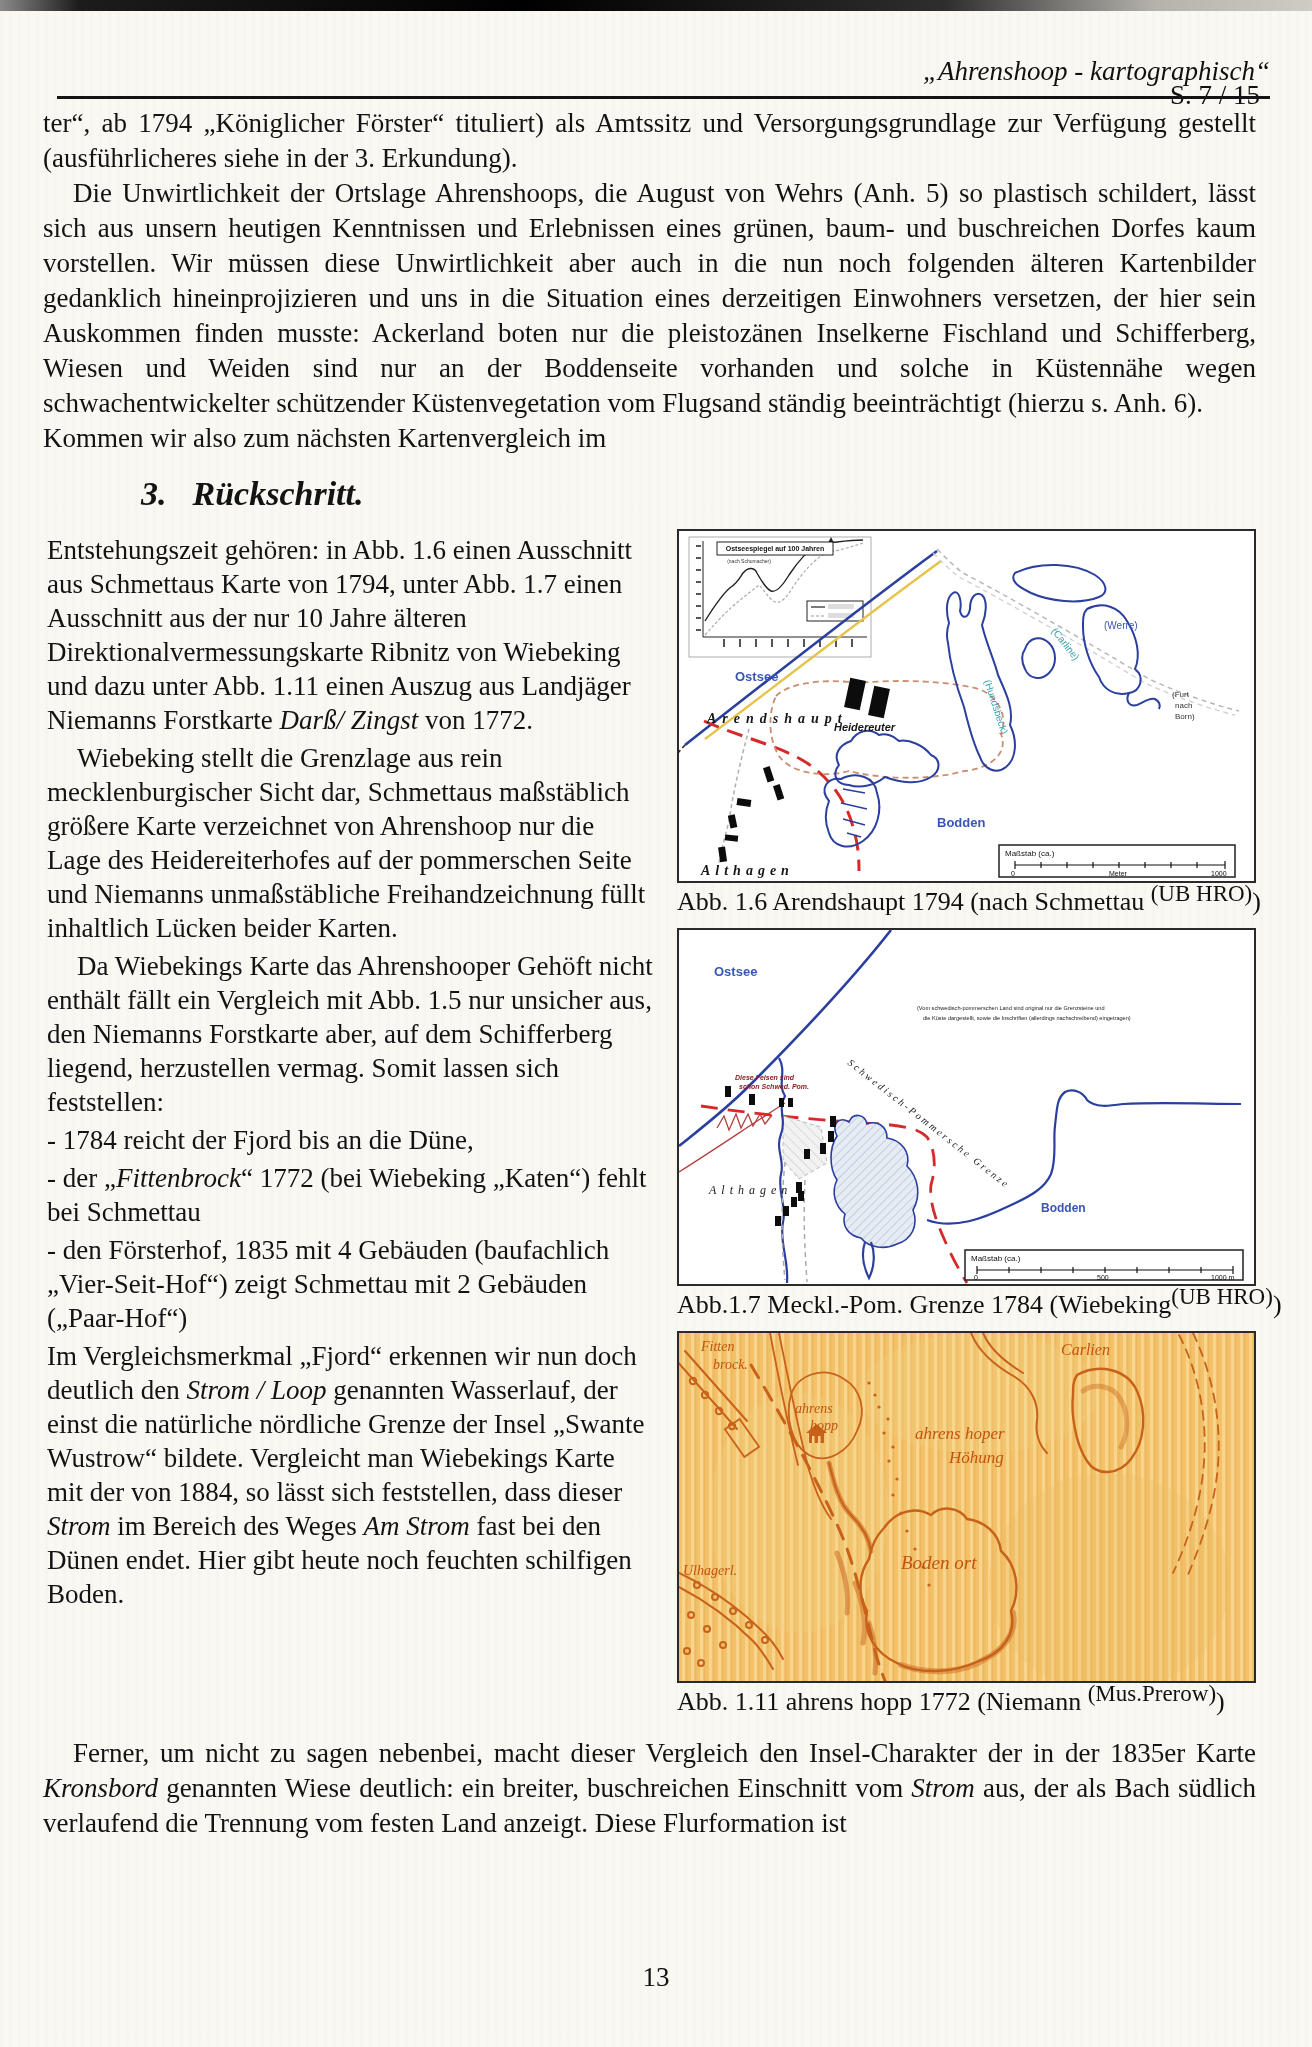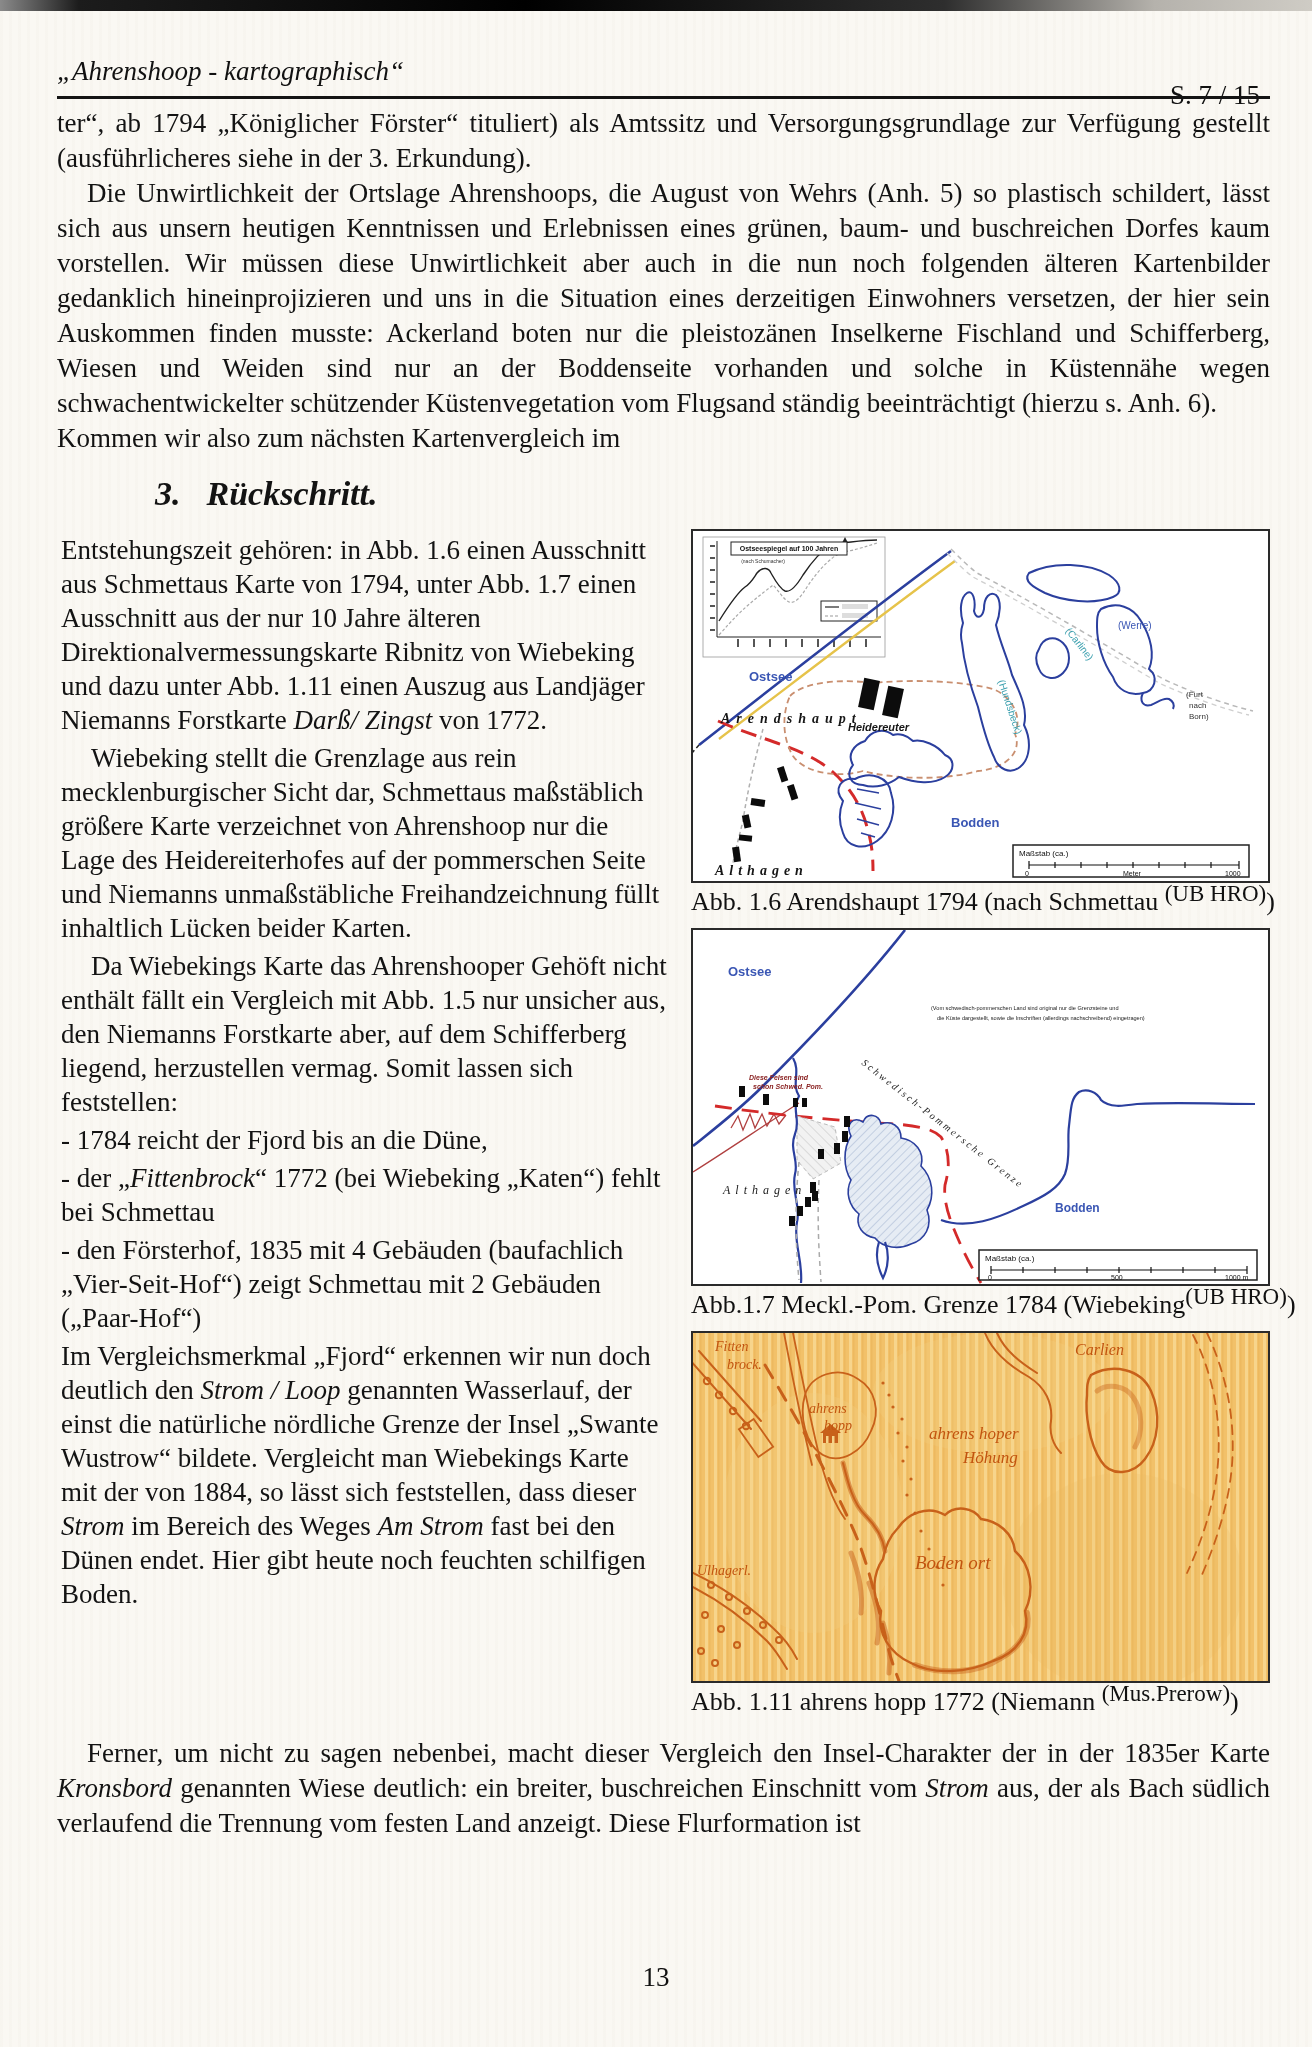--- a/index.html
+++ b/index.html
@@ -2,24 +2,24 @@
 <html><head>
 <meta charset="utf-8">
 <style>
   html,body{margin:0;padding:0;}
   body{width:1312px;height:2047px;background:#e9e6df;font-family:"Liberation Serif",serif;}
   .page{position:relative;width:1312px;height:2047px;background:#faf8f3;overflow:hidden;
         background-image:repeating-linear-gradient(90deg,rgba(120,100,60,.02) 0 3px,rgba(255,255,255,0) 3px 9px);}
   .scan-edge{position:absolute;top:0;left:0;width:1312px;height:11px;
         background:linear-gradient(90deg,#8a8a8a 0%,#1c1c1c 6%,#000 40%,#2e2e2e 72%,#b5b2ac 88%,#cfccc5 100%);}
   .header{position:absolute;top:56px;left:57px;width:1213px;height:36px;font-size:27px;color:#111;}
-  .header-title{position:absolute;left:0;right:0;text-align:left;font-style:italic;}
+  .header-title{position:absolute;left:0;right:0;text-align:right;font-style:italic;}
   .header-ref{position:absolute;right:10px;top:0;margin-top:24px;}
   .header-rule{position:absolute;top:96px;left:57px;width:1213px;height:3px;background:#141414;}
-  .content{position:absolute;left:57px;top:106px;width:1213px;color:#131313;font-size:27px;line-height:35px;}
+  .content{position:absolute;left:43px;top:106px;width:1213px;color:#131313;font-size:27px;line-height:35px;}
   .content p{margin:0;}
   .just{text-align:justify;}
   .ind{text-indent:30px;}
   .heading{margin:20px 0 18px 98px !important;font-weight:bold;font-style:italic;font-size:34px;}
   .heading .num{margin-right:26px;}
   .cols{display:flex;align-items:flex-start;margin-top:3px;}
   .col-left{width:614px;line-height:34px;}
   .col-left p{margin:4px;text-align:left;}
   .col-right{width:579px;margin-left:20px;}
   .figbox{border:2px solid #2a2a2a;background:#ffffff;}

